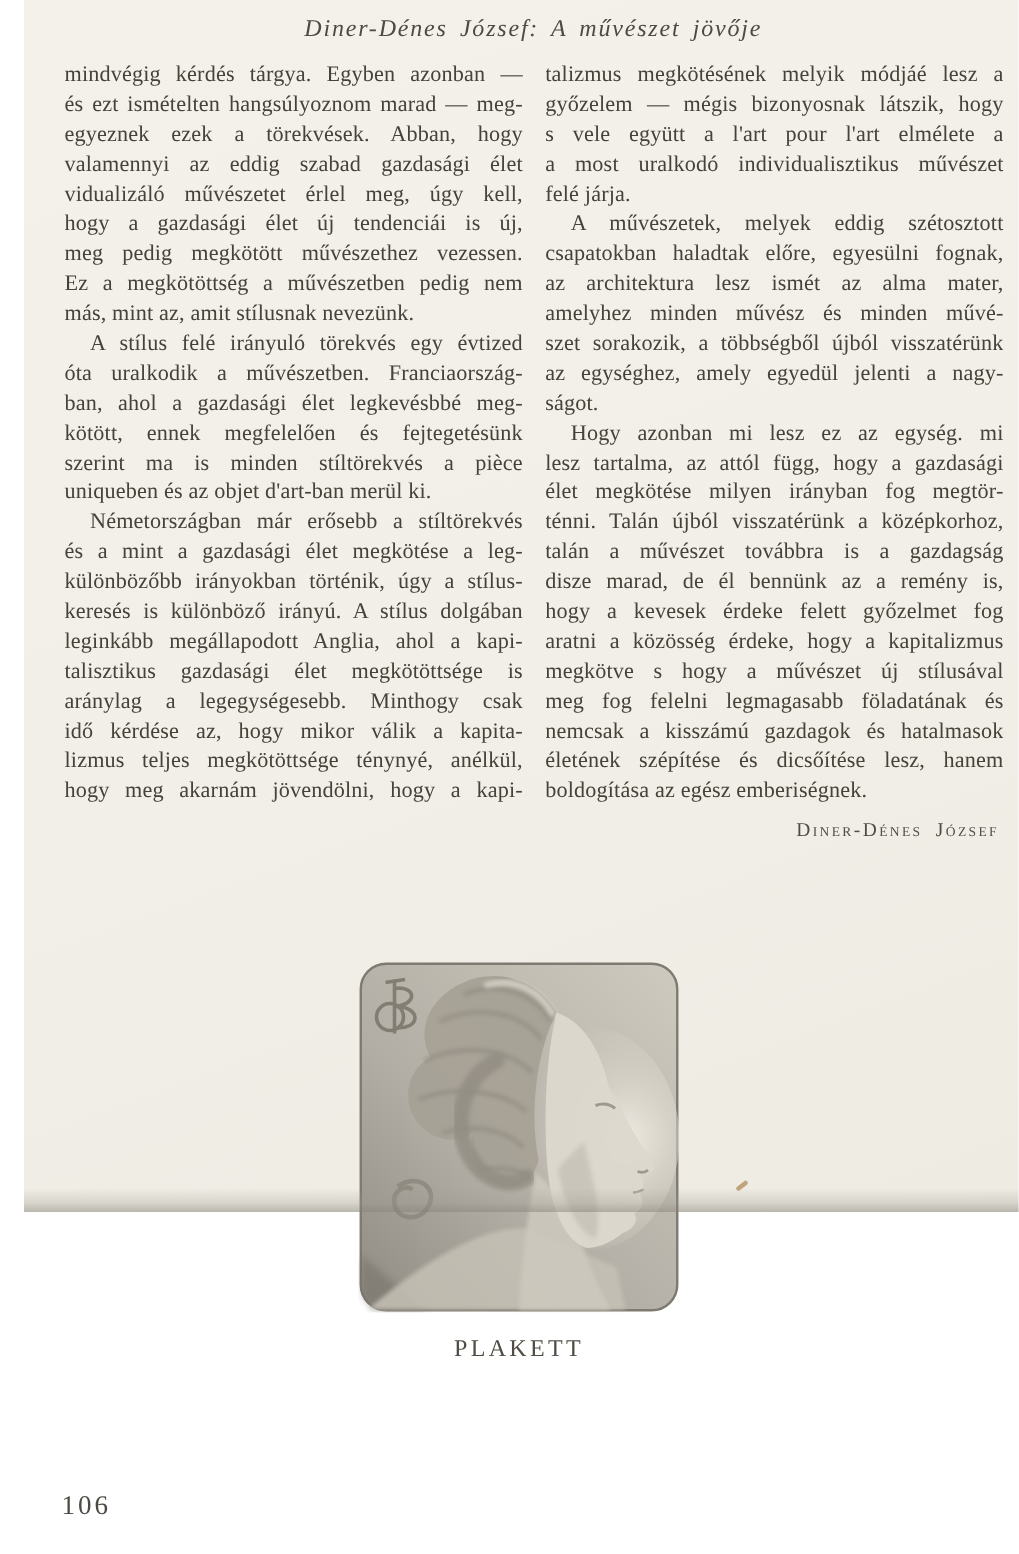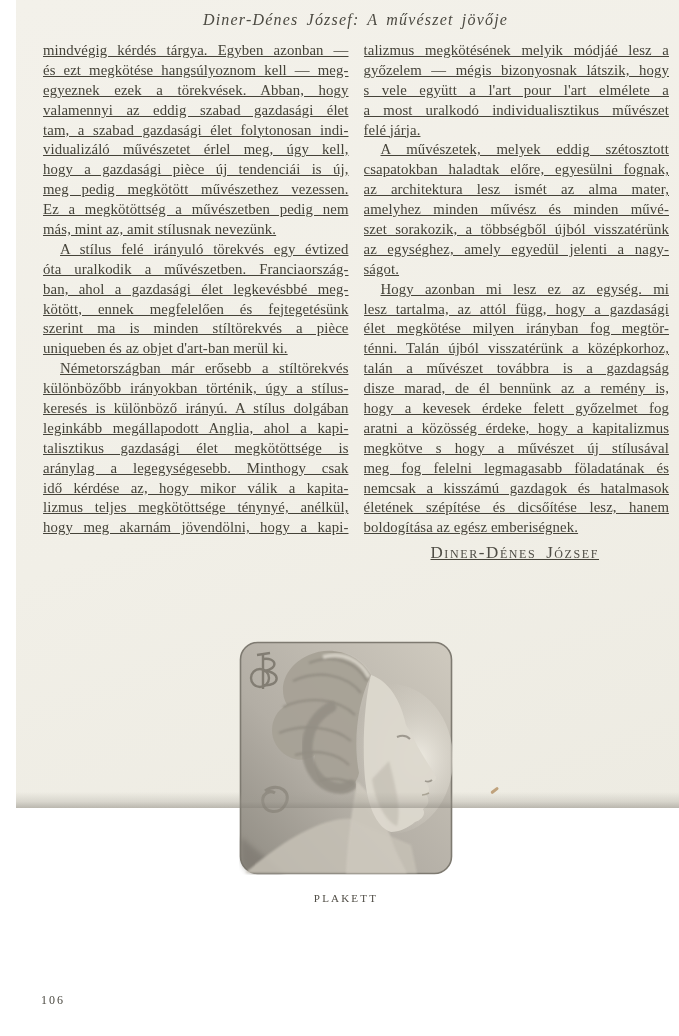--- a/index.html
+++ b/index.html
@@ -9,68 +9,67 @@
         background:linear-gradient(160deg,#f3f1ea 0%,#f1efe7 55%,#edebe2 100%);
         color:#45433b;margin-left:16px;}
   
   .running-header{position:absolute;top:11px;left:0;width:100%;
         text-align:center;font-style:italic;font-size:16px;
         letter-spacing:1.2px;word-spacing:3px;color:#4c4a42;}
   
   .columns{position:absolute;top:41px;left:27px;width:626px;
         display:flex;gap:15px;}
   .column{width:305.5px;font-size:14.8px;line-height:19.9px;
-        letter-spacing:0.1px;color:#454339;text-decoration:underline;}
+        letter-spacing:0.1px;color:#454339;}
   .line{height:19.9px;overflow:hidden;
         text-align:justify;text-align-last:justify;}
   .line.indent{text-indent:17px;}
   .line.end{text-align-last:left;}
-  .signature{margin-top:5px;text-align:center;padding-right:3px;
-        font-variant:small-caps;font-size:17px;letter-spacing:1.6px;
+  .signature{margin-top:5px;text-align:right;padding-right:3px;
+        font-variant:small-caps;font-size:13px;letter-spacing:1.6px;
         word-spacing:4px;color:#4f4d45;}
   
   .figure{position:absolute;top:641px;left:0;width:660px;text-align:center;}
   .plaque-wrap{display:inline-block;width:214px;height:234px;}
   .plaque-wrap svg{filter:blur(.35px);display:block;}
-  .caption{margin-top:11px;font-size:11px;line-height:17px;
+  .caption{margin-top:11px;font-size:16px;line-height:17px;
         letter-spacing:2.2px;color:#504d45;}
   
-  .page-number{position:absolute;top:993px;left:25px;font-size:12px;
+  .page-number{position:absolute;top:993px;left:25px;font-size:18px;
         letter-spacing:2px;color:#4c4a42;}
   
   .artifact-mark{position:absolute;left:474px;top:789px;width:9px;height:2.5px;
         background:#b08a5a;border-radius:2px;transform:rotate(-38deg);opacity:.75;}
   .bottom-edge{position:absolute;left:0;right:0;bottom:0;height:16px;
         background:linear-gradient(180deg,rgba(158,154,144,0) 0%,
                    rgba(158,154,144,.28) 60%,rgba(134,130,121,.5) 100%);}
 </style>
 </head>
 <body>
 
 <div class="page">
 
   <div class="running-header">Diner-Dénes József: A művészet jövője</div>
 
   <div class="columns">
     <div class="column">
 
         <div class="line">mindvégig kérdés tárgya. Egyben azonban —</div>
 
-        <div class="line">és ezt megkötése hangsúlyoznom kell — meg-</div>
+        <div class="line">és ezt ismételten hangsúlyoznom marad — meg-</div>
 
         <div class="line">egyeznek ezek a törekvések. Abban, hogy</div>
 
         <div class="line">valamennyi az eddig szabad gazdasági élet</div>
 
 
-        <div class="line">tam, a szabad gazdasági élet folytonosan indi-</div>
 
         <div class="line">vidualizáló művészetet érlel meg, úgy kell,</div>
 
-        <div class="line">hogy a gazdasági pièce új tendenciái is új,</div>
+        <div class="line">hogy a gazdasági élet új tendenciái is új,</div>
 
         <div class="line">meg pedig megkötött művészethez vezessen.</div>
 
         <div class="line">Ez a megkötöttség a művészetben pedig nem</div>
 
         <div class="line end">más, mint az, amit stílusnak nevezünk.</div>
 
         <div class="line indent">A stílus felé irányuló törekvés egy évtized</div>
 
         <div class="line">óta uralkodik a művészetben. Franciaország-</div>
@@ -78,20 +77,21 @@
         <div class="line">ban, ahol a gazdasági élet legkevésbbé meg-</div>
 
         <div class="line">kötött, ennek megfelelően és fejtegetésünk</div>
 
         <div class="line">szerint ma is minden stíltörekvés a pièce</div>
 
         <div class="line end">uniqueben és az objet d'art-ban merül ki.</div>
 
         <div class="line indent">Németországban már erősebb a stíltörekvés</div>
 
+        <div class="line">és a mint a gazdasági élet megkötése a leg-</div>
 
         <div class="line">különbözőbb irányokban történik, úgy a stílus-</div>
 
         <div class="line">keresés is különböző irányú. A stílus dolgában</div>
 
         <div class="line">leginkább megállapodott Anglia, ahol a kapi-</div>
 
         <div class="line">talisztikus gazdasági élet megkötöttsége is</div>
 
         <div class="line">aránylag a legegységesebb. Minthogy csak</div>

